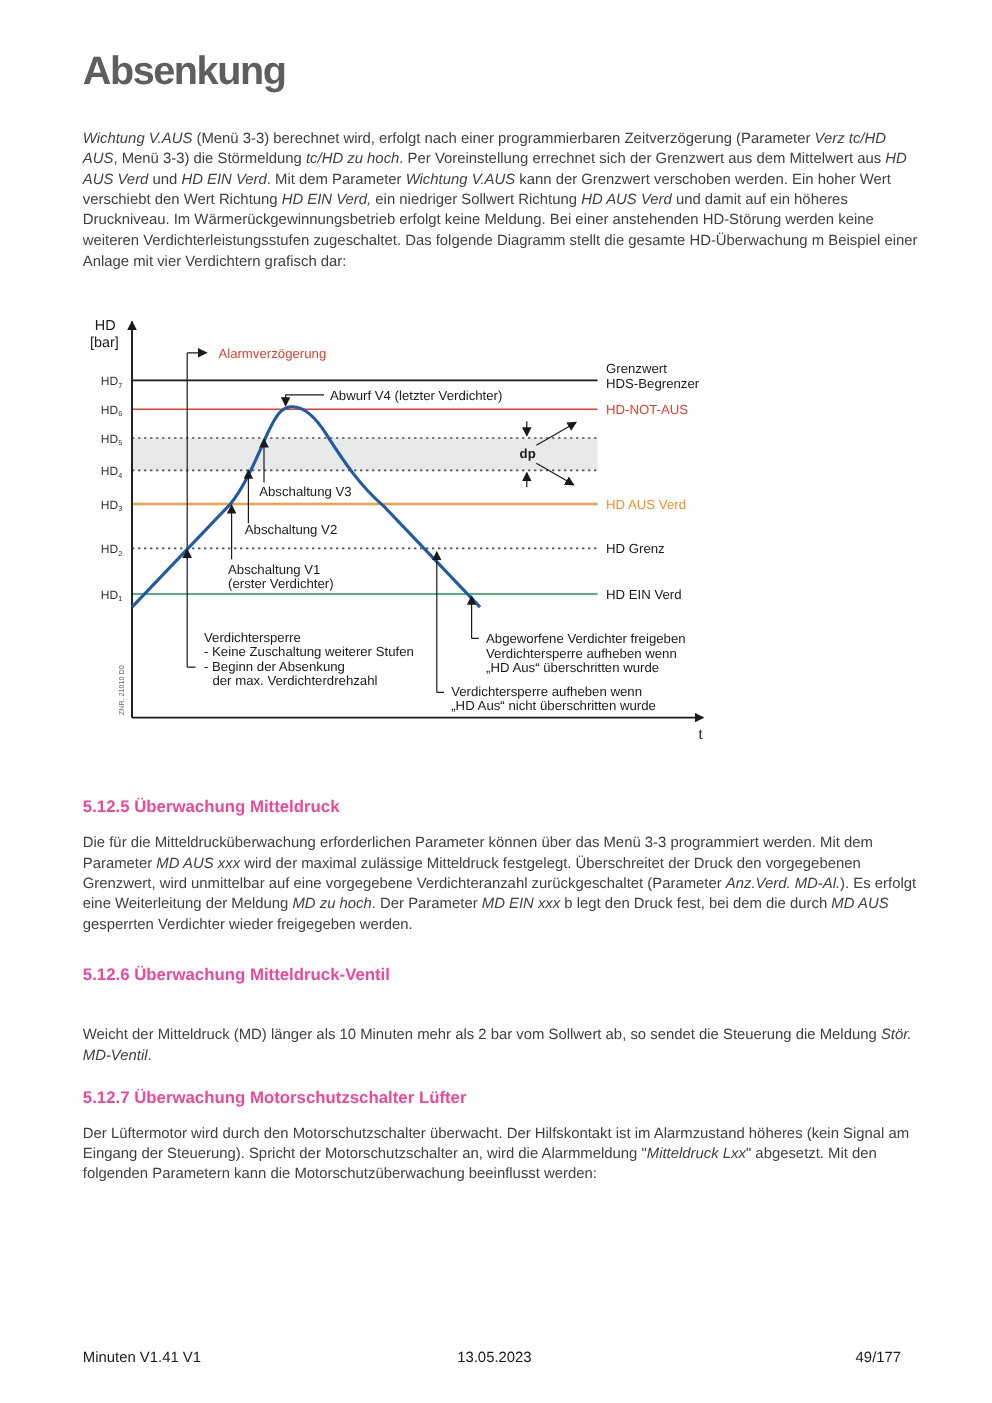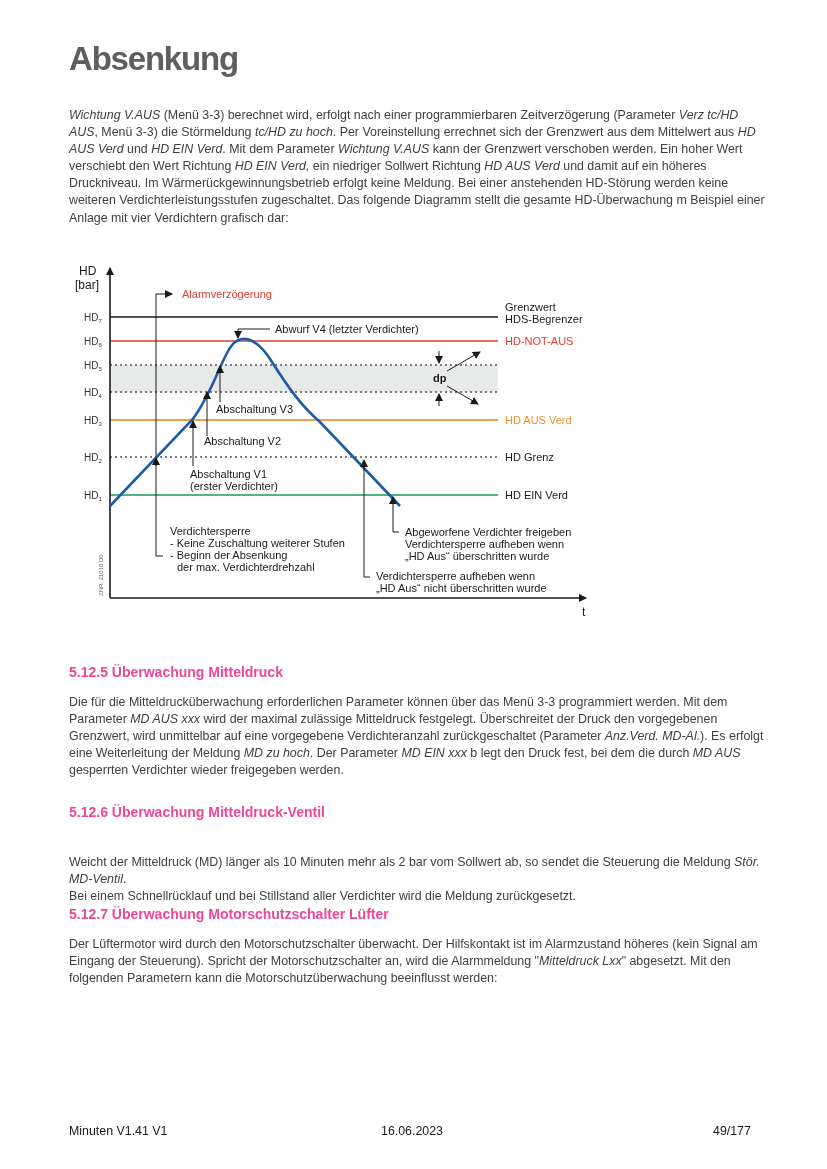--- a/index.html
+++ b/index.html
@@ -101,20 +101,20 @@
   <line x1="439" y1="406" x2="439" y2="394" stroke="#1a1a1a" stroke-width="1" marker-end="url(#ah)"></line>
   <text x="433" y="382" font-size="11" font-weight="bold" fill="#1a1a1a">dp</text>
   <line x1="447" y1="371" x2="480" y2="352" stroke="#1a1a1a" stroke-width="1" marker-end="url(#ah)"></line>
   <line x1="447" y1="386" x2="478" y2="404" stroke="#1a1a1a" stroke-width="1" marker-end="url(#ah)"></line>
 </svg>
 
 <div class="h2" style="top:664px;">5.12.5  Überwachung Mitteldruck</div>
 <div class="para" style="top:694px;"><span>Die für die Mitteldrucküberwachung erforderlichen Parameter können über das Menü 3-3 programmiert werden. Mit dem Parameter </span><i>MD AUS xxx</i><span> wird der maximal zulässige Mitteldruck festgelegt. Überschreitet der Druck den vorgegebenen Grenzwert, wird unmittelbar auf eine vorgegebene Verdichteranzahl zurückgeschaltet (Parameter </span><i>Anz.Verd. MD-Al.</i><span>). Es erfolgt eine Weiterleitung der Meldung </span><i>MD zu hoch</i><span>. Der Parameter </span><i>MD EIN xxx</i><span> b legt den Druck fest, bei dem die durch </span><i>MD AUS</i><span> gesperrten Verdichter wieder freigegeben werden.</span></div>
 
 <div class="h2" style="top:804px;">5.12.6  Überwachung Mitteldruck-Ventil</div>
-<div class="para" style="top:854px;"><span>Weicht der Mitteldruck (MD) länger als 10 Minuten mehr als 2 bar vom Sollwert ab, so sendet die Steuerung die Meldung </span><i>Stör. MD-Ventil</i><span>.</span><br><span>Bei einem Schnellrücklauf und bei Stillstand aller Verdichter wird die Meldung zurückgesetzt.</span></div>
+<div class="para" style="top:854px;"><span>Weicht der Mitteldruck (MD) länger als 10 Minuten mehr als 2 bar vom Sollwert ab, so sendet die Steuerung die Meldung </span><i>Stör. MD-Ventil</i><span>.</span><br></div>
 
 <div class="h2" style="top:906px;">5.12.7  Überwachung Motorschutzschalter Lüfter</div>
 <div class="para" style="top:936px;"><span>Der Lüftermotor wird durch den Motorschutzschalter überwacht. Der Hilfskontakt ist im Alarmzustand höheres (kein Signal am Eingang der Steuerung). Spricht der Motorschutzschalter an, wird die Alarmmeldung "</span><i>Mitteldruck Lxx</i><span>" abgesetzt. Mit den folgenden Parametern kann die Motorschutzüberwachung beeinflusst werden:</span></div>
 
 <div class="footer" style="left:69px;">Minuten V1.41 V1</div>
-<div class="footer" style="left:381px;">16.06.2023</div>
+<div class="footer" style="left:381px;">13.05.2023</div>
 <div class="footer" style="left:713px;">49/177</div>
 
 </body></html>

